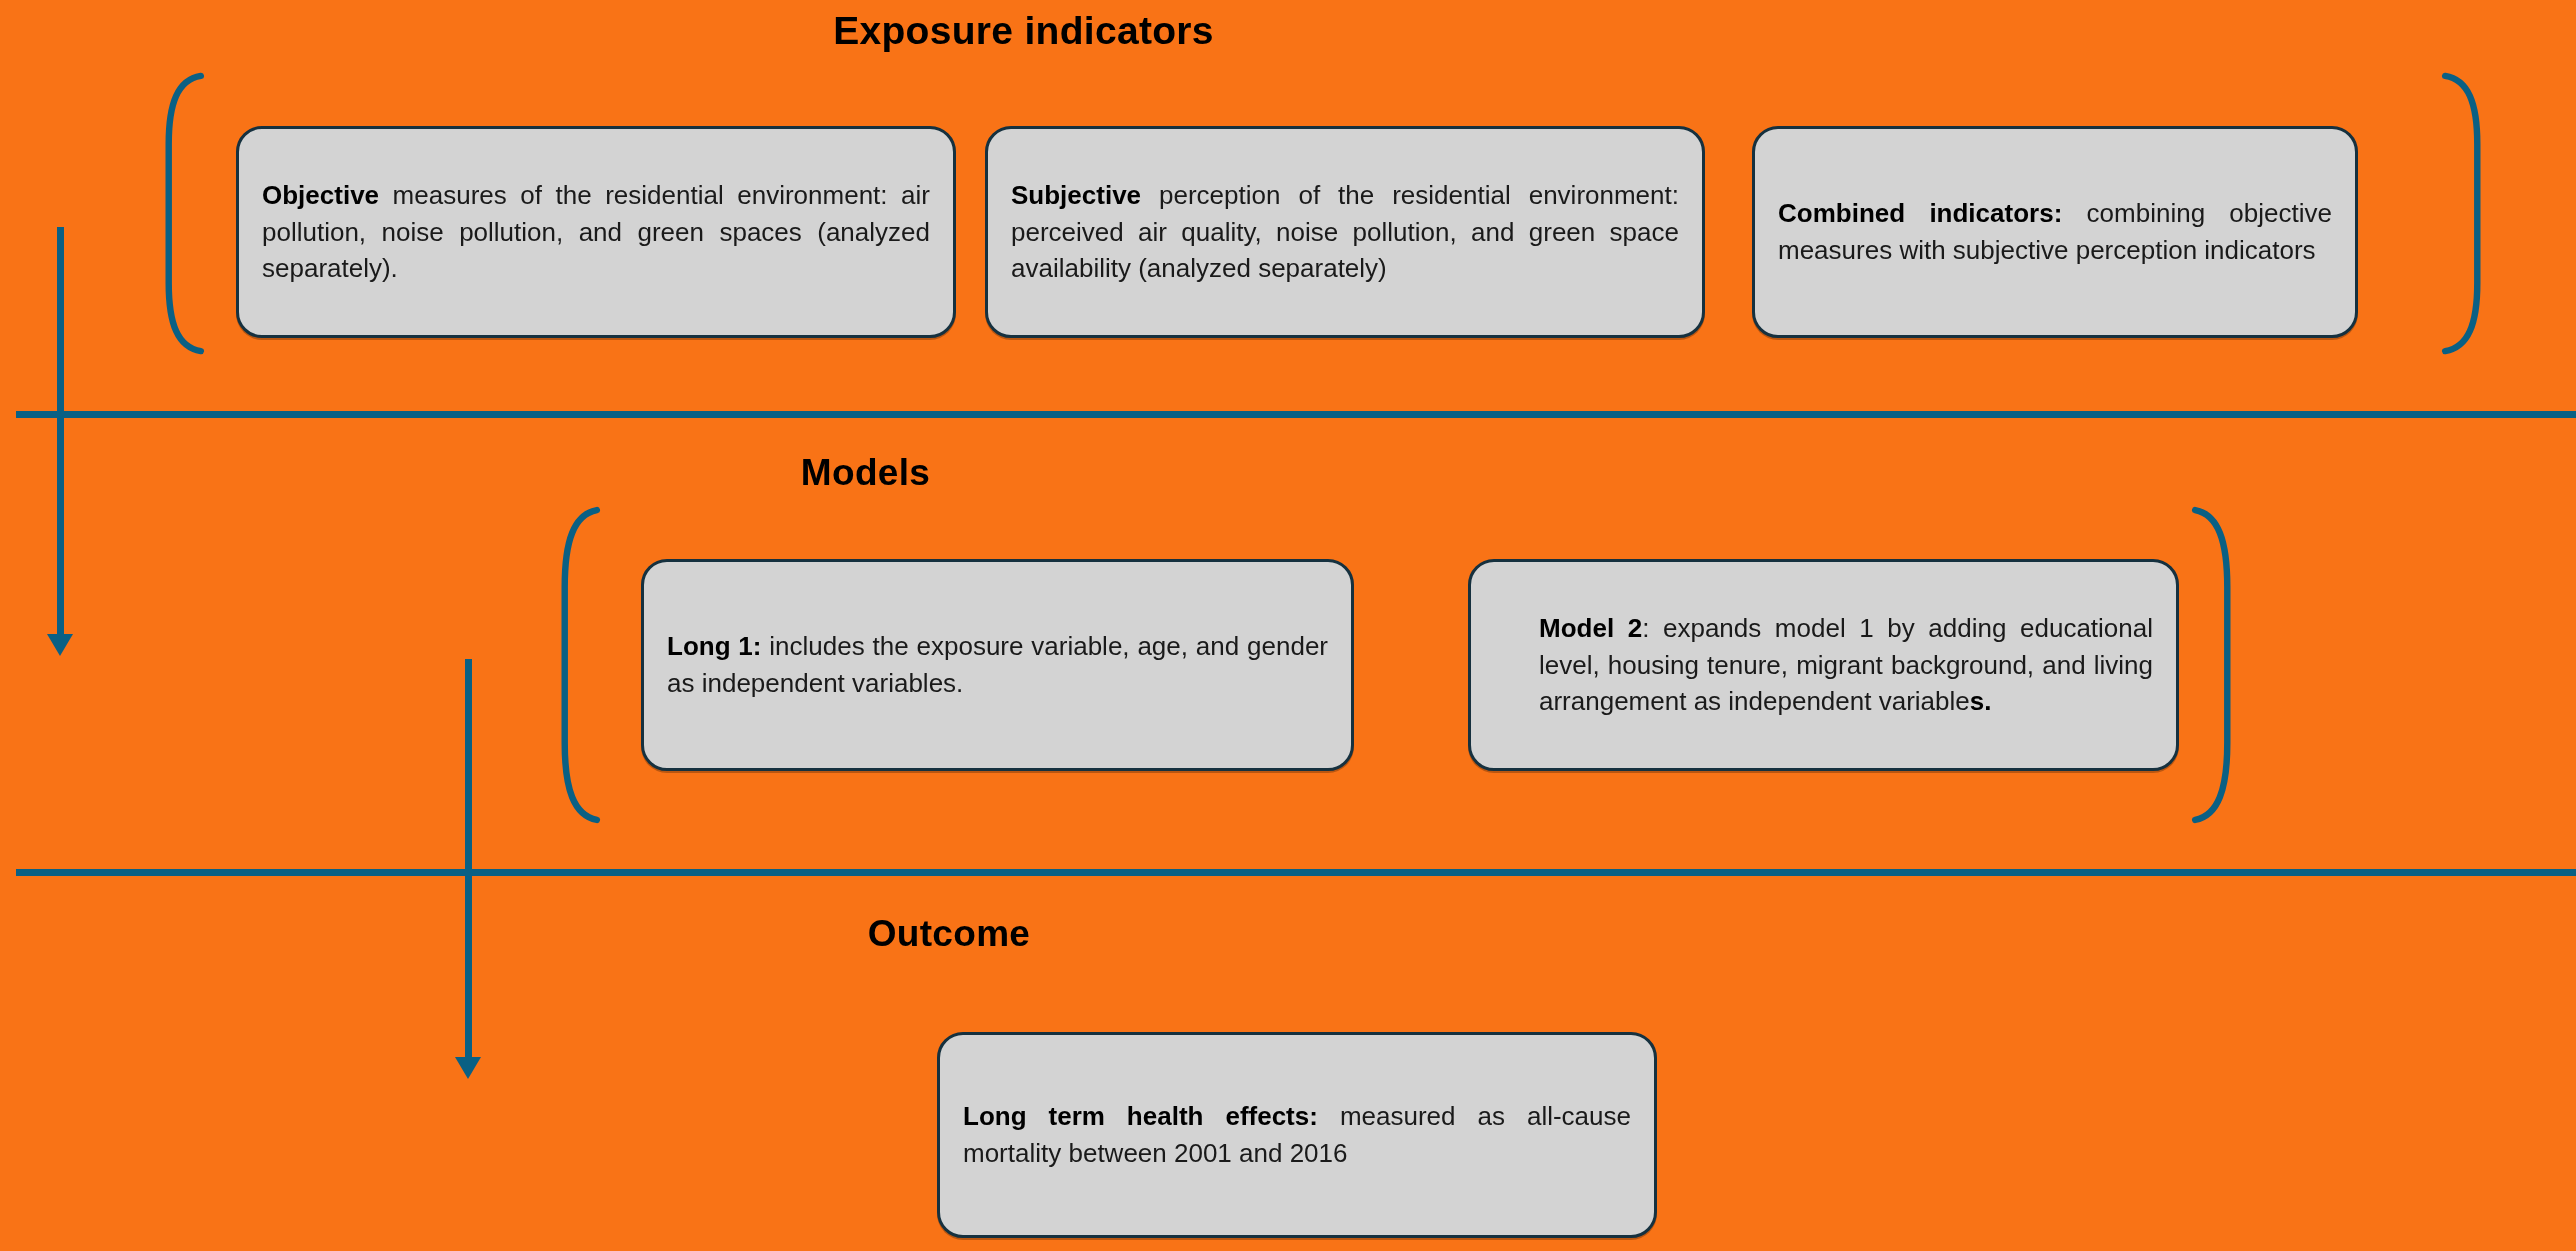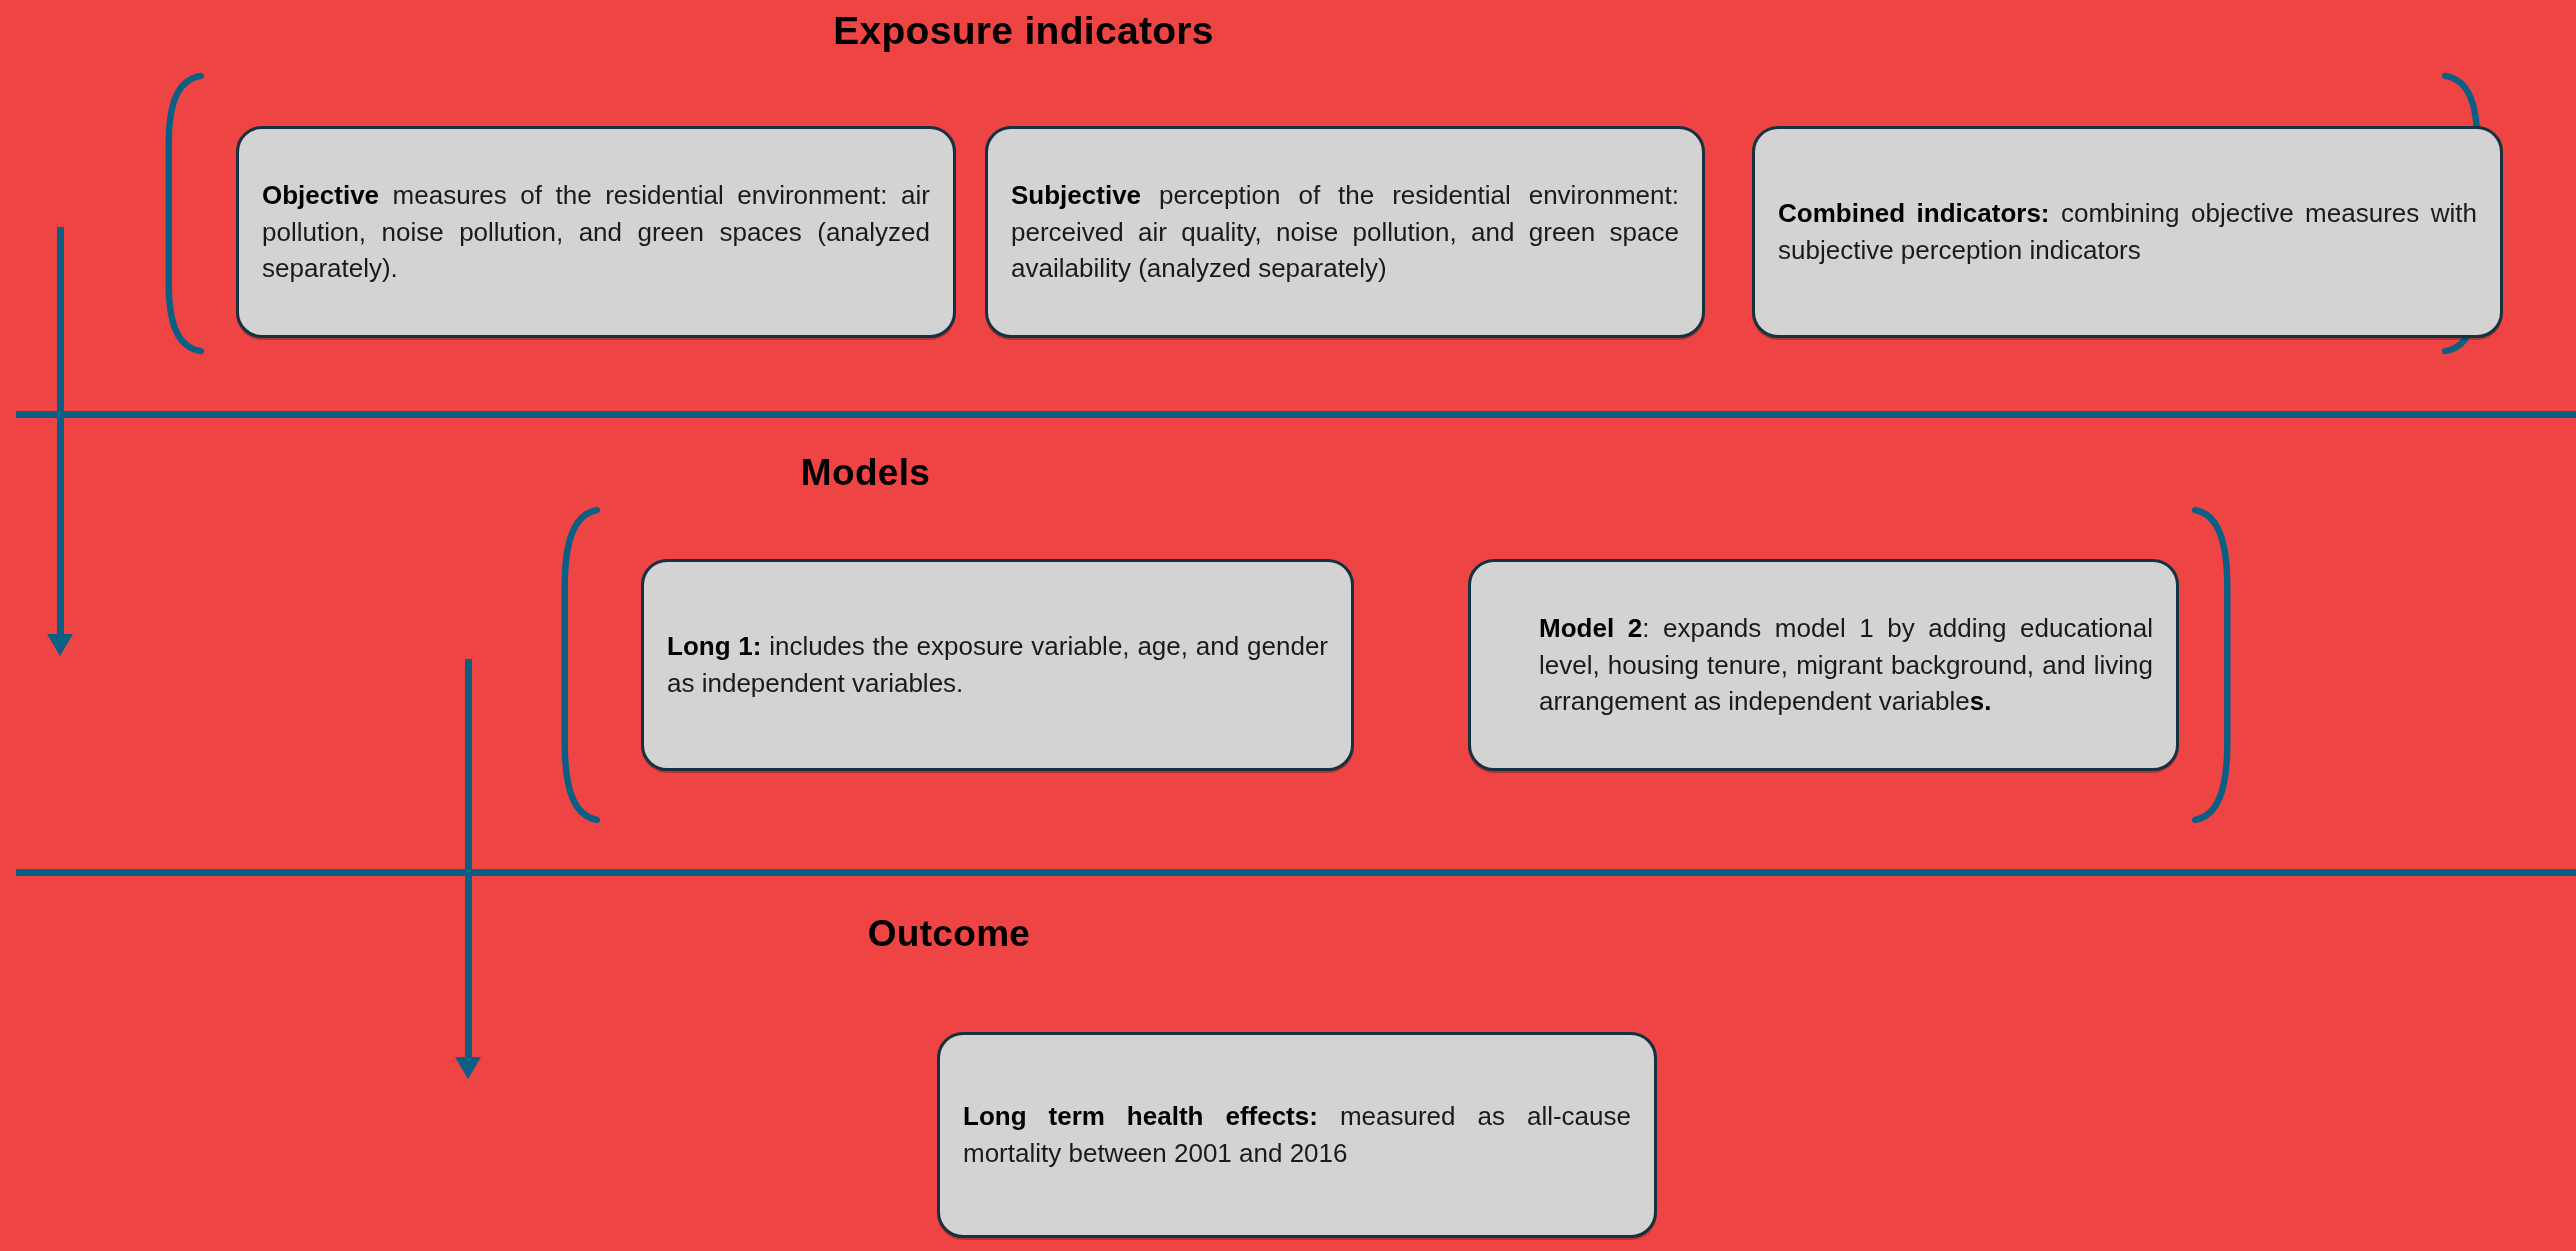--- a/index.html
+++ b/index.html
@@ -8,21 +8,21 @@
     padding: 0;
     background: #ffffff;
   }
   body {
     font-family: "Liberation Sans", sans-serif;
   }
   #canvas {
     position: relative;
     width: 2576px;
     height: 1252px;
-    background: #ef4444;
+    background: #f97316;
     overflow: hidden;
   }
 
   
   .section-title {
     position: absolute;
     font-family: "Liberation Sans", sans-serif;
     font-weight: bold;
     color: #000000;
     white-space: nowrap;
@@ -68,21 +68,21 @@
     line-height: 1.42;
     color: #1a1a1a;
     text-align: justify;
     text-justify: inter-word;
     hyphens: none;
   }
   .box .box-text b { font-weight: bold; color: #000; }
 
   #box-objective { left: 236px;  top: 126px;  width: 720px; height: 212px; }
   #box-subjective{ left: 985px; top: 126px;  width: 720px; height: 212px; }
-  #box-combined  { left: 1752px; top: 126px;  width: 751px; height: 212px; align-items: center; }
+  #box-combined  { left: 1752px; top: 126px;  width: 606px; height: 212px; align-items: center; }
   #box-model-1   { left: 641px;  top: 559px;  width: 713px; height: 212px; }
   #box-model-2   { left: 1468px; top: 559px;  width: 711px; height: 212px; padding-left: 45px; }
   #box-outcome   { left: 937px; top: 1032px; width: 720px; height: 206px; }
 
   
   .bracket {
     position: absolute;
     pointer-events: none;
   }
 

